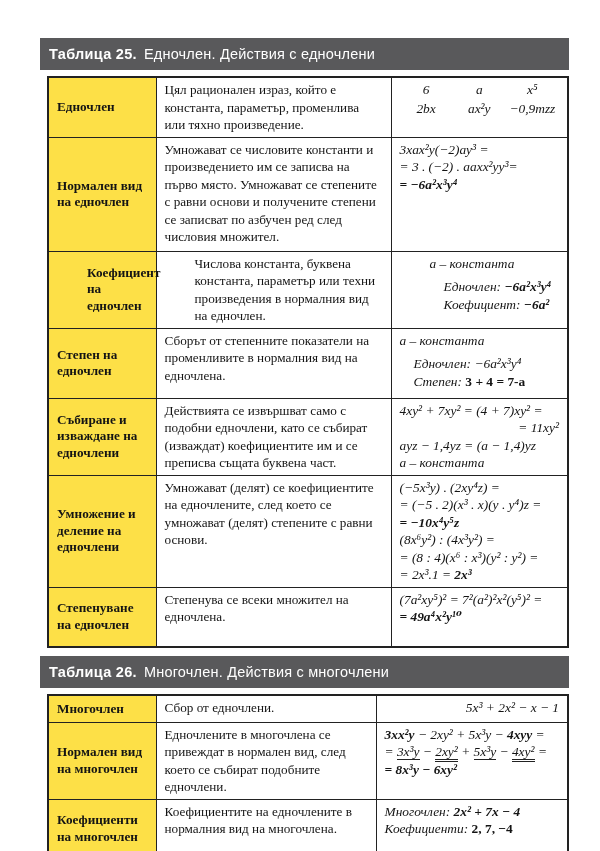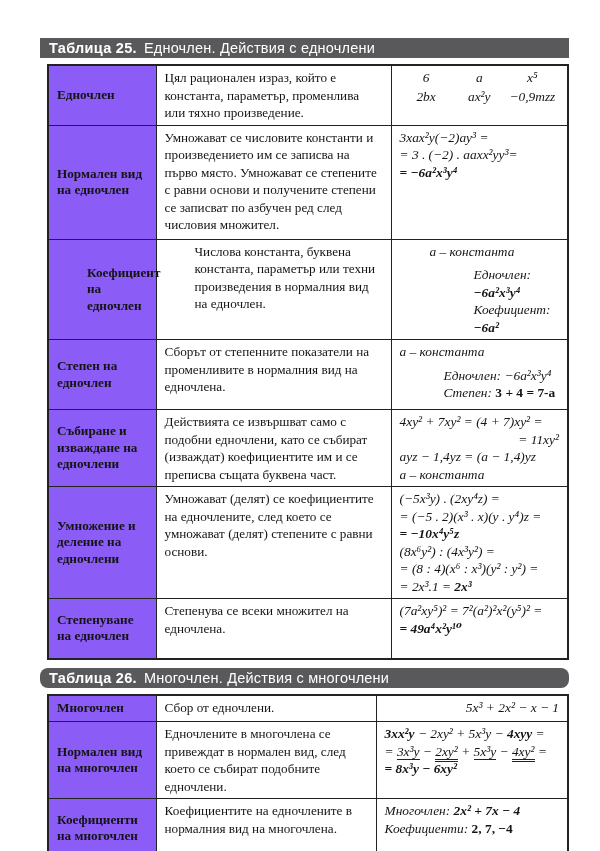--- a/index.html
+++ b/index.html
@@ -1,39 +1,39 @@
 <!DOCTYPE html>
 <html><head>
 <meta charset="utf-8">
 <style>
   html,body{margin:0;padding:0;background:#fff;}
   .page{position:relative;width:600px;height:851px;overflow:hidden;background:#fff;
         font-family:"Liberation Serif","DejaVu Serif",serif;color:#141414;}
-  .bar{margin-left:40px;width:529px;height:20px;background:#59595b;color:#fff;
+  .bar{margin-left:40px;width:529px;height:32px;background:#59595b;color:#fff;
        font-family:"Liberation Sans","DejaVu Sans",sans-serif;font-size:14.5px;
        display:flex;align-items:center;box-sizing:border-box;padding-left:9px;text-align:center;}
   .bar-bold{font-weight:bold;margin-right:7px;letter-spacing:.3px;}
   .bar-rest{font-weight:normal;letter-spacing:.2px;}
   .bar25{margin-top:38px;}
-  .bar26{margin-top:8px;border-radius:8px;}
+  .bar26{margin-top:8px;}
   table.tbl{border-collapse:collapse;margin:6px 0 0 47px;width:520px;table-layout:fixed;
             border:2px solid #222;}
   .tbl td{border:1px solid #222;padding:3px 8px;vertical-align:top;
           font-size:13.2px;line-height:17.5px;box-sizing:border-box;}
-  td.lbl{background:#8b5cf6;font-weight:bold;vertical-align:middle;line-height:16.5px;}
+  td.lbl{background:#fde047;font-weight:bold;vertical-align:middle;line-height:16.5px;}
   td.ex{font-size:13.4px;}
   .t25 .c1{width:108px;}.t25 .c2{width:235px;}.t25 .c3{width:177px;}
   .t26 .c1{width:108px;}.t26 .c2{width:220px;}.t26 .c3{width:192px;}
   .r-a td{height:56px;margin-top:32px;}.r-b td{height:114px;}.r-c td{height:70px;padding-left:38px;}.r-d td{height:70px;}
   .r-e td{height:74px;}.r-f td{height:110px;}.r-g td{height:60px;}
   .r-h td{height:27px;}.r-i td{height:76px;}.r-j td{height:60px;}
   .math{font-style:italic;}
   .b{font-weight:bold;}
   .ctr{text-align:right;}
-  .ind{margin-left:44px;}
+  .ind{margin-left:14px;}
   .gap-top{margin-top:6px;}
   .ex-grid{display:grid;grid-template-columns:1fr 1fr 1fr;text-align:center;row-gap:1px;}
   .u1{border-bottom:1.2px solid #222;}
   .u2{border-bottom:3px double #222;}
   .pagenum{margin:10px 0 0 47px;color:#9a9a9a;
            font-family:"Liberation Sans","DejaVu Sans",sans-serif;font-size:15px;}
 </style>
 </head>
 <body>
 

